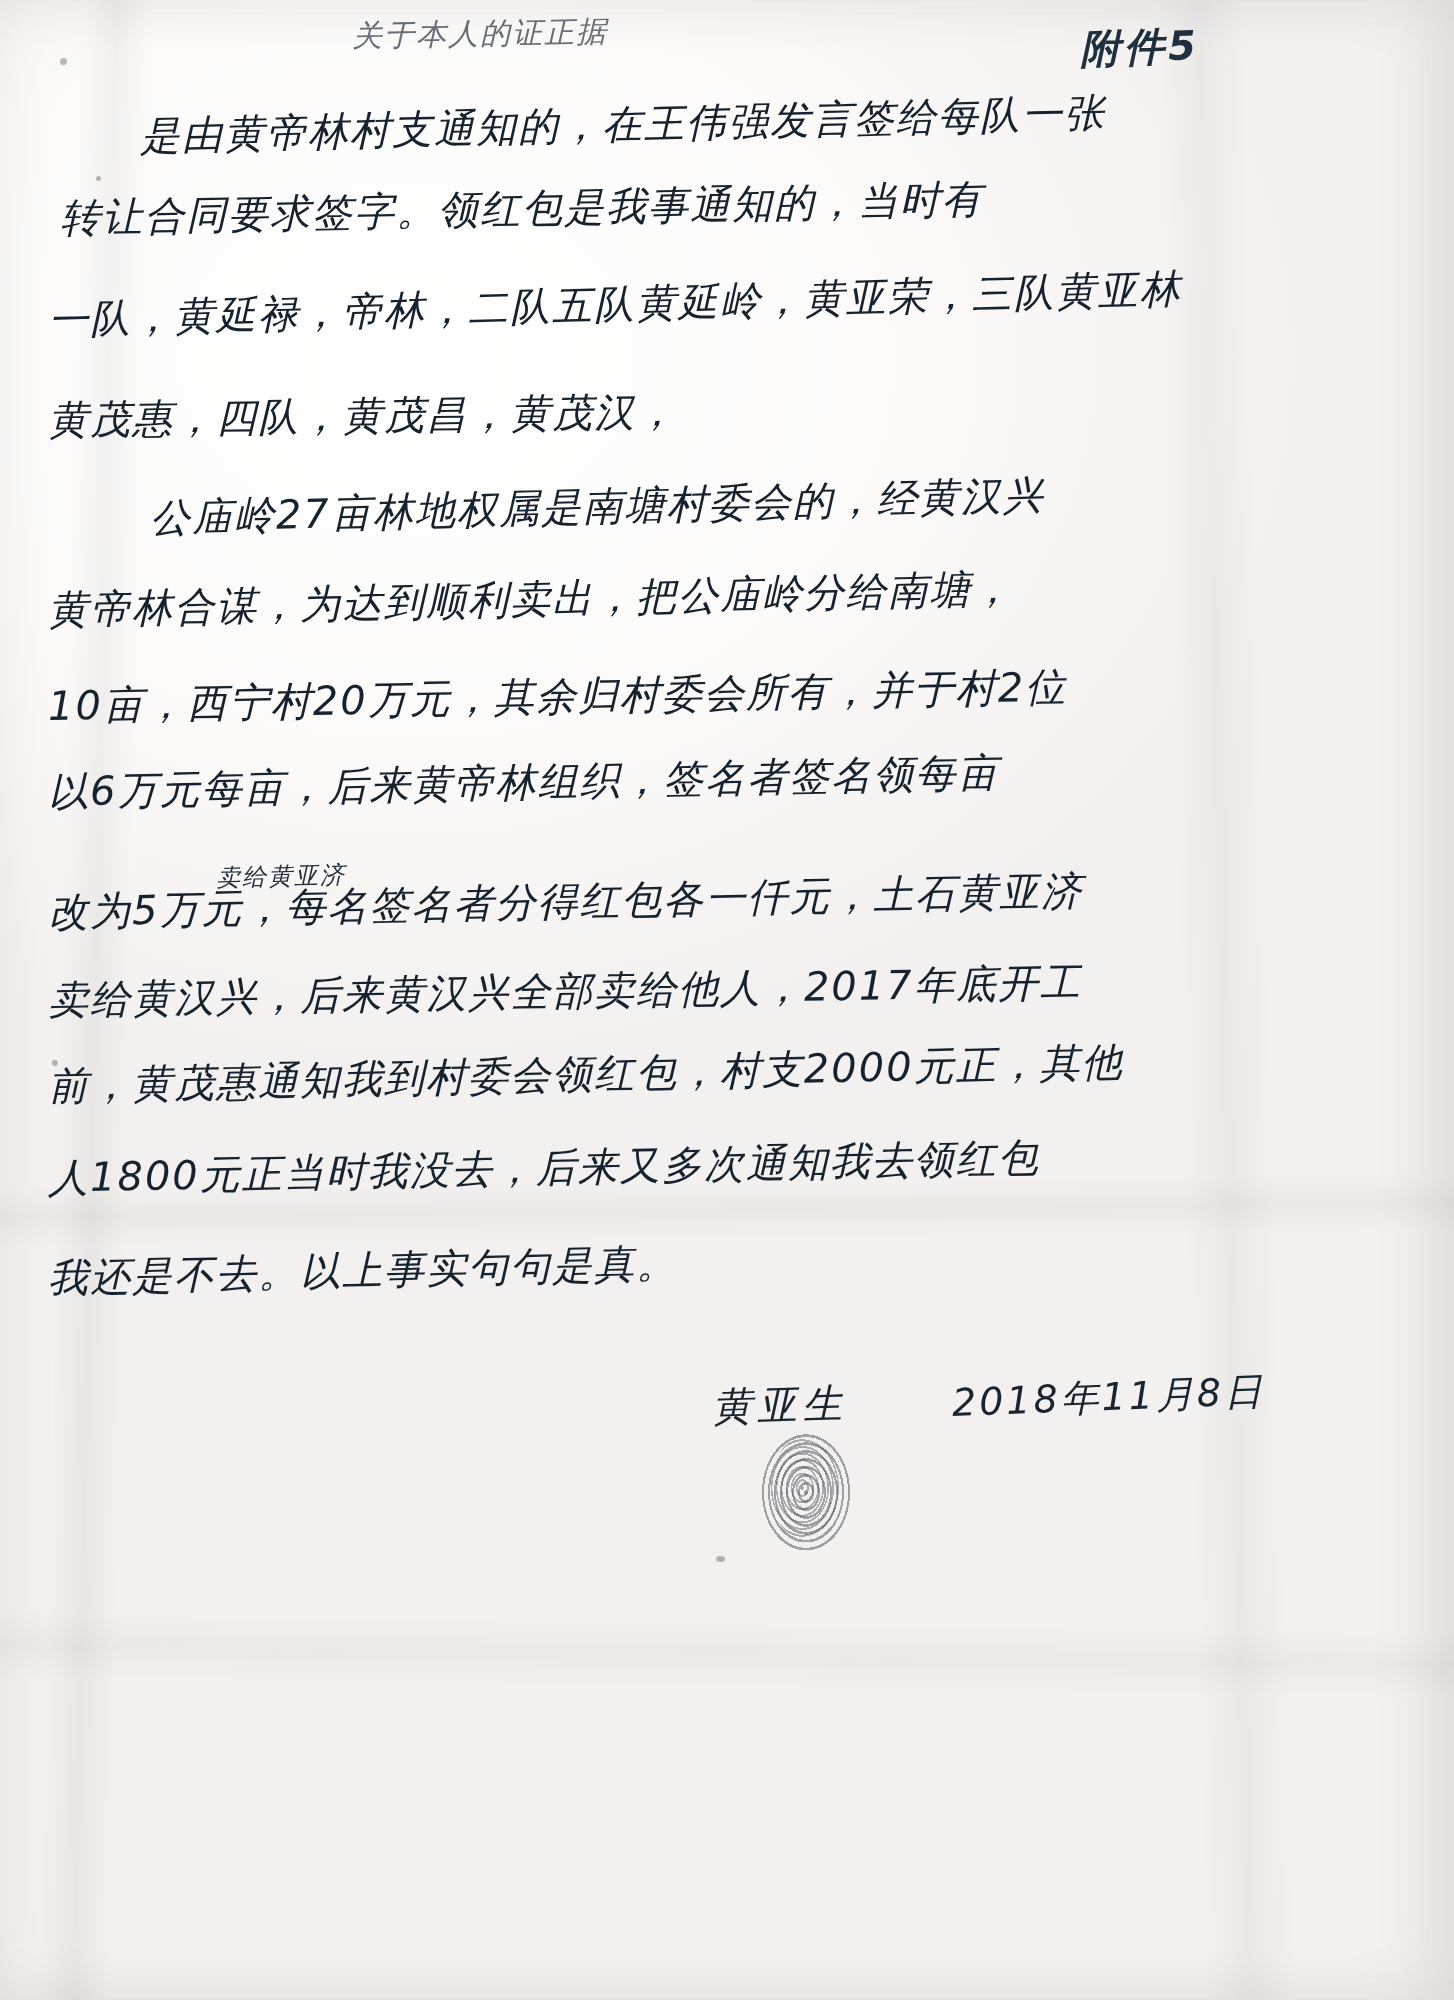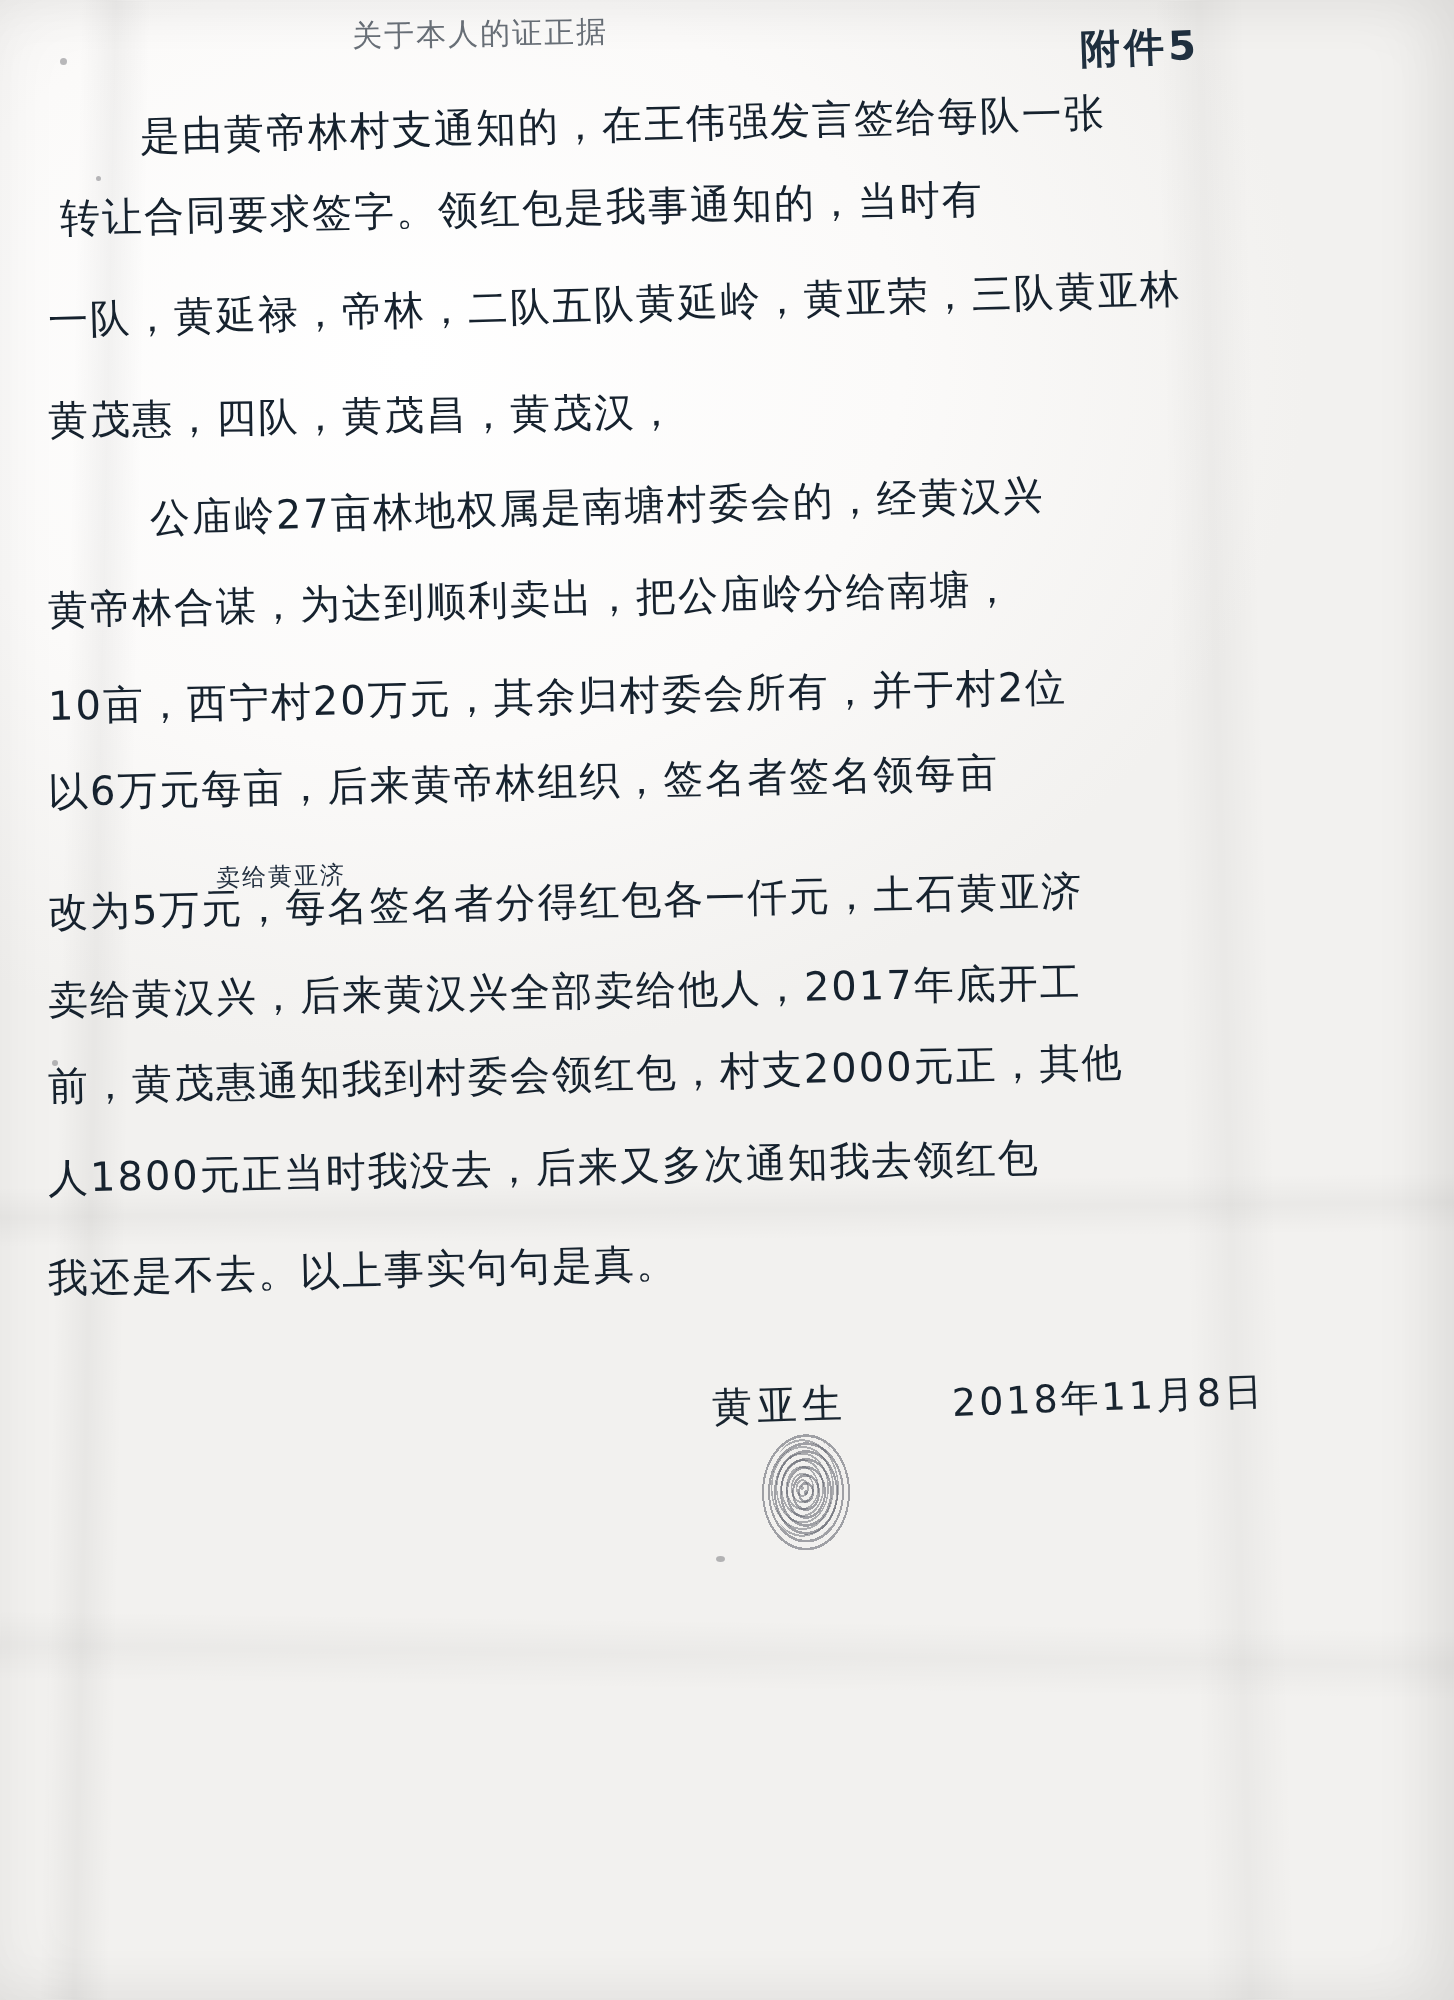--- a/index.html
+++ b/index.html
@@ -9,20 +9,21 @@
   }
   body {
     font-family: "DejaVu Sans", sans-serif;
   }
   .page {
     position: relative;
     width: 1454px;
     height: 2000px;
     overflow: hidden;
     background: #e5e5e5;
+    font-style: italic;
   }
   
   .paper {
     position: absolute;
     left: 0; top: 0;
     width: 1454px;
     height: 2000px;
     background:
       radial-gradient(ellipse 900px 700px at 28% 18%, #ffffff 0%, #fbfaf9 55%, #f2f1ef 100%),
       linear-gradient(160deg, #fdfdfc 0%, #f6f5f3 45%, #eceae7 100%);

